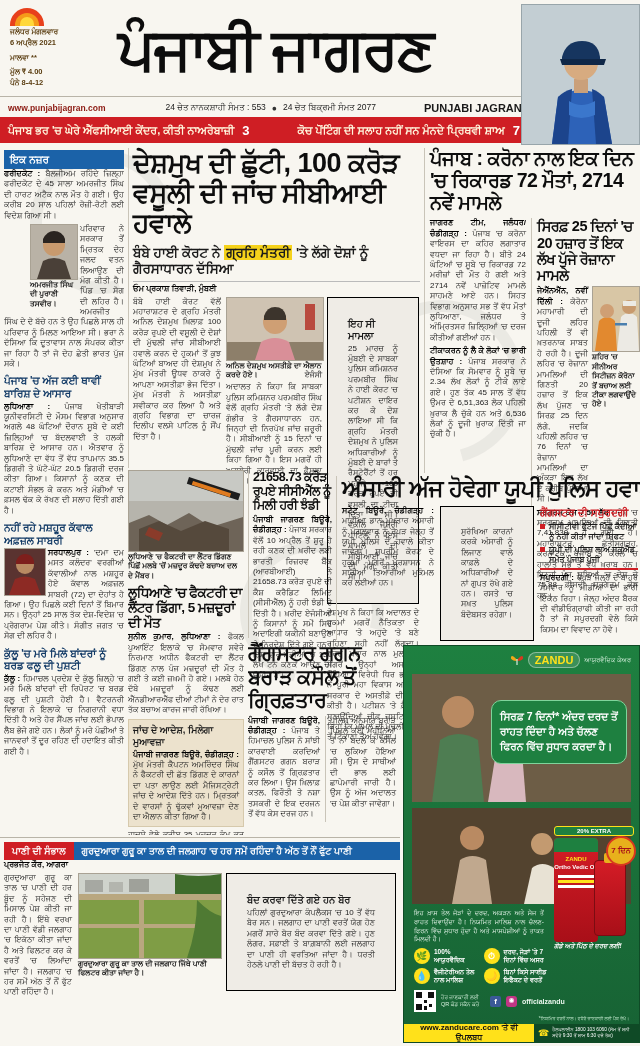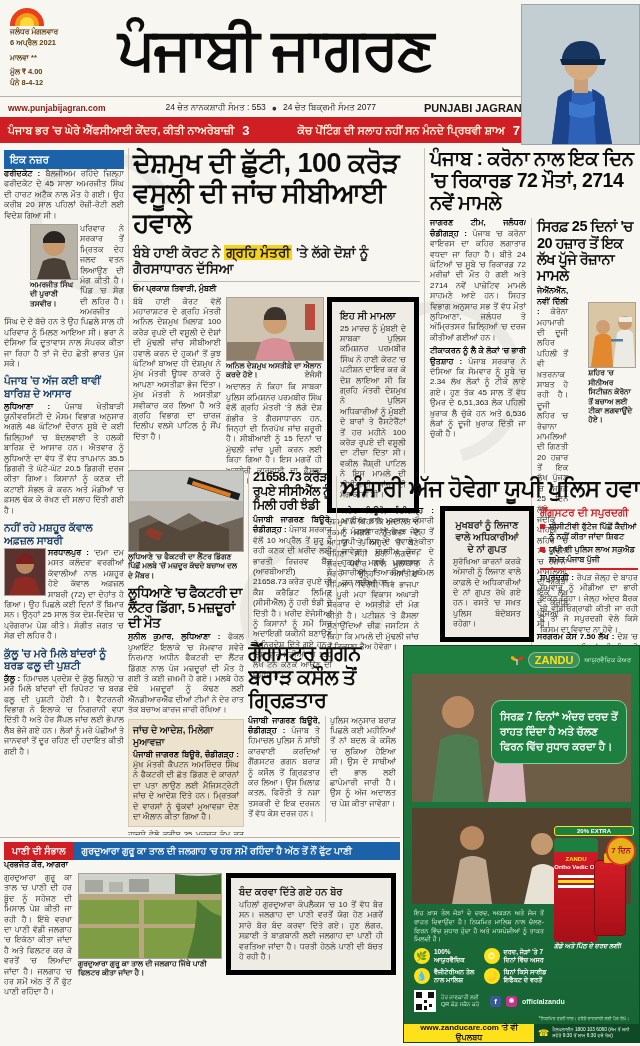--- a/index.html
+++ b/index.html
@@ -24,21 +24,21 @@
   
   .hl{font-weight:bold;color:#0d0d0d;line-height:1.12;letter-spacing:-.5px;}
   .bt{font-size:8px;line-height:1.3;text-align:justify;color:#222;margin:0 0 3px 0;}
   .bt b{color:#000;}
   .byline{font-size:8px;font-weight:bold;color:#000;}
   .cap{font-size:7.5px;font-weight:bold;color:#111;line-height:1.25;}
   .colrule{border-left:1px solid #c9c4b8;}
   .sb-head{background:#1b62a8;color:#fff;font-size:10.5px;font-weight:bold;padding:3px 6px;}
   .sb-title{font-size:10.5px;font-weight:bold;color:#123a66;line-height:1.2;margin:5px 0 2px;}
   .photo{background:#cfc8ba;border:1px solid #a9a294;position:relative;overflow:hidden;}
-  .gray-box{background:#efece6;border:5px solid #000000;padding:8px;}
+  .gray-box{background:#efece6;border:1px solid #000000;padding:20px;}
   .tan-box{background:#ece2cd;border:1px solid #d6c9ac;padding:4px;}
   .hl-mark{background:#f5d21b;padding:0 2px;}
   .red-title{color:#cf1e24;font-weight:bold;font-size:10.5px;}
   .bullet{display:flex;gap:4px;font-size:8px;font-weight:bold;line-height:1.25;margin:3px 0;}
   .bullet .sq{width:5px;height:5px;background:#cf1e24;margin-top:2px;flex:none;}
   .kicker-label{background:#cf1e24;color:#fff;font-size:9.5px;font-weight:bold;padding:3px 8px;}
   .kicker-strip{background:#1b62a8;color:#fff;font-size:9.5px;font-weight:bold;padding:3px 8px;flex:1;}
   
   .ad{background:linear-gradient(180deg,#1e8040 0%,#176234 100%);border:1px solid #0f4a26;overflow:hidden;}
   .ad-photo{background:linear-gradient(180deg,#7a6a52 0%,#4d4234 100%);position:relative;}
@@ -180,21 +180,21 @@
       <div style="width:96px;">
         <p class="bt"><b>ਜਾਗਰਣ ਟੀਮ, ਜਲੰਧਰ/ ਚੰਡੀਗੜ੍ਹ : </b><span>ਪੰਜਾਬ 'ਚ ਕਰੋਨਾ ਵਾਇਰਸ ਦਾ ਕਹਿਰ ਲਗਾਤਾਰ ਵਧਦਾ ਜਾ ਰਿਹਾ ਹੈ। ਬੀਤੇ 24 ਘੰਟਿਆਂ 'ਚ ਸੂਬੇ 'ਚ ਰਿਕਾਰਡ 72 ਮਰੀਜ਼ਾਂ ਦੀ ਮੌਤ ਹੋ ਗਈ ਅਤੇ 2714 ਨਵੇਂ ਪਾਜ਼ੇਟਿਵ ਮਾਮਲੇ ਸਾਹਮਣੇ ਆਏ ਹਨ। ਸਿਹਤ ਵਿਭਾਗ ਅਨੁਸਾਰ ਸਭ ਤੋਂ ਵੱਧ ਮੌਤਾਂ ਲੁਧਿਆਣਾ, ਜਲੰਧਰ ਤੇ ਅੰਮ੍ਰਿਤਸਰ ਜ਼ਿਲ੍ਹਿਆਂ 'ਚ ਦਰਜ ਕੀਤੀਆਂ ਗਈਆਂ ਹਨ।</span></p>
         <p class="bt"><b>ਟੀਕਾਕਰਨ ਨੂੰ ਲੈ ਕੇ ਲੋਕਾਂ 'ਚ ਭਾਰੀ ਉਤਸ਼ਾਹ : </b><span>ਪੰਜਾਬ ਸਰਕਾਰ ਨੇ ਦੱਸਿਆ ਕਿ ਸੋਮਵਾਰ ਨੂੰ ਸੂਬੇ 'ਚ 2.34 ਲੱਖ ਲੋਕਾਂ ਨੂੰ ਟੀਕੇ ਲਾਏ ਗਏ। ਹੁਣ ਤੱਕ 45 ਸਾਲ ਤੋਂ ਵੱਧ ਉਮਰ ਦੇ 6,51,363 ਲੋਕ ਪਹਿਲੀ ਖ਼ੁਰਾਕ ਲੈ ਚੁੱਕੇ ਹਨ ਅਤੇ 6,536 ਲੋਕਾਂ ਨੂੰ ਦੂਜੀ ਖ਼ੁਰਾਕ ਦਿੱਤੀ ਜਾ ਚੁੱਕੀ ਹੈ।</span></p>
       </div>
       <div style="width:107px;border-left:1px solid #c9c4b8;padding-left:5px;box-sizing:border-box;">
         <h3 class="hl" style="font-size:14.5px;margin:0 0 3px;">ਸਿਰਫ਼ 25 ਦਿਨਾਂ 'ਚ 20 ਹਜ਼ਾਰ ਤੋਂ ਇਕ ਲੱਖ ਪੁੱਜੇ ਰੋਜ਼ਾਨਾ ਮਾਮਲੇ</h3>
         <div style="display:flex;gap:4px;">
           <div style="flex:1;">
             <p class="bt"><b>ਜੇਐੱਨਐੱਨ, ਨਵੀਂ ਦਿੱਲੀ : </b><span>ਕੋਰੋਨਾ ਮਹਾਮਾਰੀ ਦੀ ਦੂਜੀ ਲਹਿਰ ਪਹਿਲੀ ਤੋਂ ਵੀ ਖ਼ਤਰਨਾਕ ਸਾਬਤ ਹੋ ਰਹੀ ਹੈ। ਦੂਜੀ ਲਹਿਰ 'ਚ ਰੋਜ਼ਾਨਾ ਮਾਮਲਿਆਂ ਦੀ ਗਿਣਤੀ 20 ਹਜ਼ਾਰ ਤੋਂ ਇਕ ਲੱਖ ਪੁੱਜਣ 'ਚ ਸਿਰਫ਼ 25 ਦਿਨ ਲੱਗੇ, ਜਦਕਿ ਪਹਿਲੀ ਲਹਿਰ 'ਚ 76 ਦਿਨਾਂ 'ਚ ਰੋਜ਼ਾਨਾ ਮਾਮਲਿਆਂ ਦਾ ਅੰਕੜਾ ਇਕ ਲੱਖ ਦੇ ਕਰੀਬ ਪੁੱਜਿਆ ਸੀ।</span></p>
           </div>
-          <figure style="width:46px;margin:16px;flex:none;">
+          <figure style="width:46px;margin:0;flex:none;">
             <div class="photo" style="width:46px;height:64px;">
               <svg width="46" height="64" viewBox="0 0 46 64">
                   <rect width="46" height="64" fill="#d8c6a5"></rect>
                   <path d="M2 64 L6 34 Q14 26 22 34 L24 64 Z" fill="#e2892f"></path>
                   <circle cx="14" cy="24" r="7" fill="#cf9f74"></circle>
                   <path d="M24 64 L28 30 Q36 22 44 30 L46 64 Z" fill="#eceae4"></path>
                   <circle cx="36" cy="20" r="7" fill="#c89a6e"></circle>
                   <rect x="30" y="14" width="13" height="5" fill="#eceae4"></rect>
                   <rect x="22" y="36" width="12" height="2.5" fill="#4a7fae"></rect>
                 </svg>
@@ -237,21 +237,20 @@
   </section>
 
   <section class="abs colrule" style="left:336px;top:476px;width:302px;height:164px;padding-left:5px;box-sizing:border-box;">
     <h2 class="hl" style="font-size:23px;margin:0;white-space:nowrap;">ਅੰਸਾਰੀ ਅੱਜ ਹੋਵੇਗਾ ਯੂਪੀ ਪੁਲਿਸ ਹਵਾਲੇ</h2>
     <div style="display:flex;gap:6px;margin-top:4px;">
       <div style="width:92px;">
         <p class="bt"><b>ਸਟੇਟ ਬਿਊਰੋ, ਚੰਡੀਗੜ੍ਹ : </b><span>ਮਾਫ਼ੀਆ ਡਾਨ ਮੁਖ਼ਤਾਰ ਅੰਸਾਰੀ ਨੂੰ ਮੰਗਲਵਾਰ ਨੂੰ ਰੋਪੜ ਜੇਲ੍ਹ ਤੋਂ ਯੂਪੀ ਪੁਲਿਸ ਦੇ ਹਵਾਲੇ ਕੀਤਾ ਜਾਵੇਗਾ। ਸੁਪਰੀਮ ਕੋਰਟ ਦੇ ਹੁਕਮਾਂ ਮਗਰੋਂ ਪ੍ਰਸ਼ਾਸਨ ਨੇ ਸਾਰੀਆਂ ਤਿਆਰੀਆਂ ਮੁਕੰਮਲ ਕਰ ਲਈਆਂ ਹਨ।</span></p>
       </div>
       <div style="width:94px;">
         <div class="gray-box">
-          <div style="font-size:9.5px;font-weight:bold;text-align:center;margin-bottom:2px;">ਮੁਖਬਰਾਂ ਨੂੰ ਲਿਜਾਣ ਵਾਲੇ ਅਧਿਕਾਰੀਆਂ ਦੇ ਨਾਂ ਗੁਪਤ</div>
           <p class="bt" style="margin:0;">ਸੁਰੱਖਿਆ ਕਾਰਨਾਂ ਕਰਕੇ ਅੰਸਾਰੀ ਨੂੰ ਲਿਜਾਣ ਵਾਲੇ ਕਾਫ਼ਲੇ ਦੇ ਅਧਿਕਾਰੀਆਂ ਦੇ ਨਾਂ ਗੁਪਤ ਰੱਖੇ ਗਏ ਹਨ। ਰਸਤੇ 'ਚ ਸਖ਼ਤ ਪੁਲਿਸ ਬੰਦੋਬਸਤ ਰਹੇਗਾ।</p>
         </div>
       </div>
       <div style="width:98px;">
         <div class="red-title">ਗੈਂਗਸਟਰ ਦੀ ਸਪੁਰਦਗੀ</div>
         <div class="bullet">
             <span class="sq"></span>
             <span>ਸੀਸੀਟੀਵੀ ਫੁੱਟੇਜ ਪਿੱਛੋਂ ਕੈਦੀਆਂ ਨੂੰ ਨਹੀਂ ਕੀਤਾ ਜਾਂਦਾ ਸ਼ਿਫਟ</span>
           </div>
         <div class="bullet">

